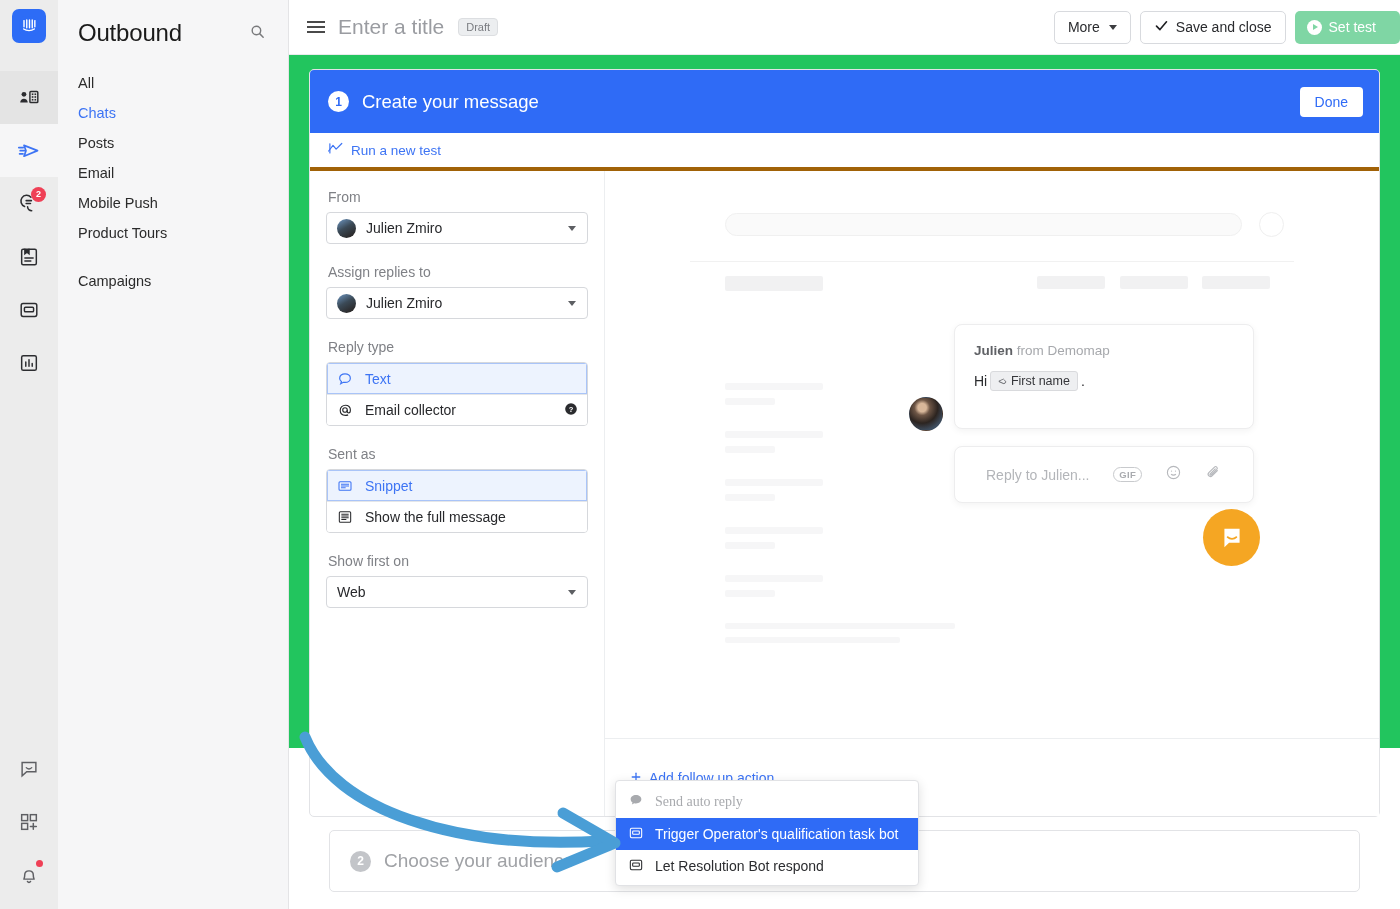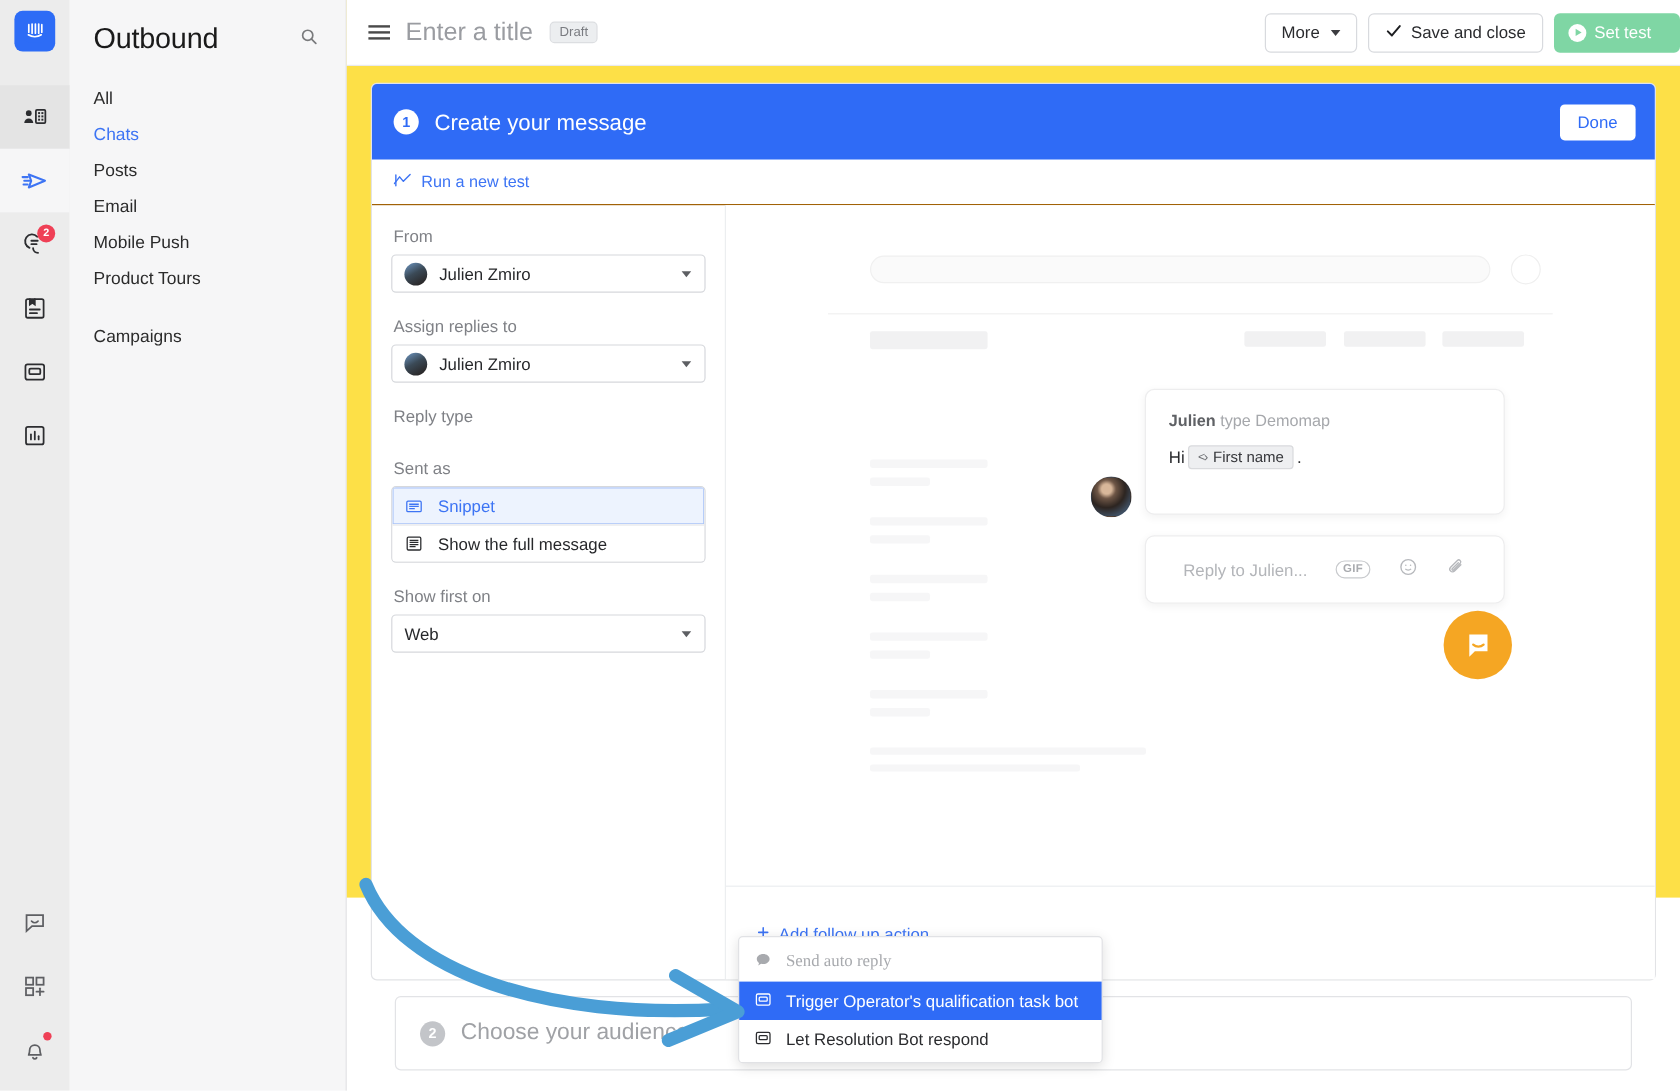--- a/index.html
+++ b/index.html
@@ -54,21 +54,21 @@
   .sidebar-title { font-size: 24px; color: #1a1a1a; font-weight: 400; letter-spacing: -0.2px; }
   .search-ico { cursor: pointer; opacity: .72; }
   .nav { margin-top: 16px; }
   .nav-item {
     padding: 7px 20px; font-size: 14.5px; color: #2b2b2b; cursor: pointer;
   }
   .nav-item.active { color: #3d74f4; }
   .nav-gap { height: 18px; }
 
   
-  .main { flex: 1 1 auto; height: 748px; background: #fde047; position: relative; }
+  .main { flex: 1 1 auto; height: 748px; background: #22c55e; position: relative; }
   .topbar {
     height: 55px; display: flex; align-items: center;
     padding: 0 16px 0 18px; border-bottom: 1px solid #e9eaec; background: #fff;
   }
   .hamburger { width: 18px; margin-right: 13px; cursor: pointer; }
   .hamburger span { display: block; height: 1.6px; background: #4a4a4a; margin: 3.6px 0; }
   .title-placeholder { font-size: 21px; color: #9a9ca1; font-weight: 400; }
   .draft-pill {
     margin-left: 14px; font-size: 11px; color: #7a7c81; background: #eceef0;
     border: 1px solid #dcdee1; border-radius: 4px; padding: 2px 7px;
@@ -109,21 +109,21 @@
     justify-content: center; margin-right: 13px;
   }
   .step-num.grey { background: #c3c5c9; color: #fff; }
   .card-blue-title { color: #fff; font-size: 18.5px; }
   .done-btn {
     margin-left: auto; background: #fff; color: #2f6bf6; font-size: 14px;
     border-radius: 4px; padding: 7px 15px; cursor: pointer;
   }
   .testbar {
     height: 38px; display: flex; align-items: center; padding: 0 18px;
-    border-bottom: 1px solid #a16207;
+    border-bottom: 4px solid #a16207;
   }
   .testlink { color: #3d74f4; font-size: 13.5px; display: flex; align-items: center; gap: 8px; cursor: pointer; }
 
   .body-split { display: flex; min-height: 645px; }
   .form-col {
     width: 295px; flex: 0 0 295px; border-right: 1px solid #eceef0; padding: 18px 16px 0 16px;
   }
   .field-label { font-size: 14px; color: #7f8186; margin: 0 0 7px 2px; }
   .field-gap { height: 20px; }
   .select {
@@ -440,20 +440,45 @@
             <div class="field-label">Assign replies to</div>
             <div class="select">
               <span class="avatar-sm"></span>
               <span class="val">Julien Zmiro</span>
               <span class="sel-caret"></span>
             </div>
 
             <div class="field-gap"></div>
 
             <div class="field-label">Reply type</div>
+            <div class="optgroup">
+              <div class="opt selected">
+                <span class="oi">
+                  <svg width="16" height="16" viewBox="0 0 24 24" fill="none" stroke="#3d74f4" stroke-width="1.8">
+                    <path d="M12 4.2c4.6 0 8 2.9 8 6.5 0 3.6-3.4 6.5-8 6.5-.9 0-1.8-.1-2.6-.3l-3.8 2.1 1-3.1c-1.6-1.2-2.6-2.9-2.6-5.2 0-3.6 3.4-6.5 8-6.5z"></path>
+                  </svg>
+                </span>
+                <span>Text</span>
+              </div>
+              <div class="opt">
+                <span class="oi">
+                  <svg width="16" height="16" viewBox="0 0 24 24" fill="none" stroke="#2a2b2e" stroke-width="1.7">
+                    <circle cx="12" cy="12" r="3.4"></circle>
+                    <path d="M15.4 12v2.2c0 1.5 1 2.2 2.1 2.2 1.6 0 2.6-1.6 2.6-4.4 0-4.5-3.1-7.2-7.4-7.2-4.4 0-7.9 3.3-7.9 7.7 0 4.5 3.2 7.5 7.9 7.5 1.5 0 2.8-.2 4-.7"></path>
+                  </svg>
+                </span>
+                <span>Email collector</span>
+                <span class="help-ico">
+                  <svg width="14" height="14" viewBox="0 0 24 24">
+                    <circle cx="12" cy="12" r="10" fill="#2a2b2e"></circle>
+                    <text x="12" y="16.6" font-size="13" font-family="Liberation Sans, sans-serif" font-weight="bold" fill="#ffffff" text-anchor="middle">?</text>
+                  </svg>
+                </span>
+              </div>
+            </div>
 
             <div class="field-gap"></div>
 
             <div class="field-label">Sent as</div>
             <div class="optgroup">
               <div class="opt selected">
                 <span class="oi">
                   <svg width="16" height="16" viewBox="0 0 24 24" fill="none" stroke="#3d74f4" stroke-width="1.6">
                     <rect x="3" y="5.5" width="18" height="13" rx="1.5"></rect>
                     <line x1="6" y1="9.3" x2="18" y2="9.3"></line>
@@ -509,21 +534,21 @@
               <div class="sk soft" style="left:35px;top:399px;width:50px;height:7px;"></div>
               <div class="sk soft" style="left:35px;top:432px;width:230px;height:6px;"></div>
               <div class="sk soft" style="left:35px;top:446px;width:175px;height:6px;"></div>
             </div>
 
             <div class="big-avatar"></div>
 
             <div class="msg-card">
               <div class="msg-from">
                 <b>Julien</b>
-                <span>type Demomap</span>
+                <span>from Demomap</span>
               </div>
               <div class="msg-line">
                 <span>Hi</span>
                 <span class="token">
                   <span class="chev">&lt;›</span>
                   <span>First name</span>
                 </span>
                 <span>.</span>
               </div>
             </div>

